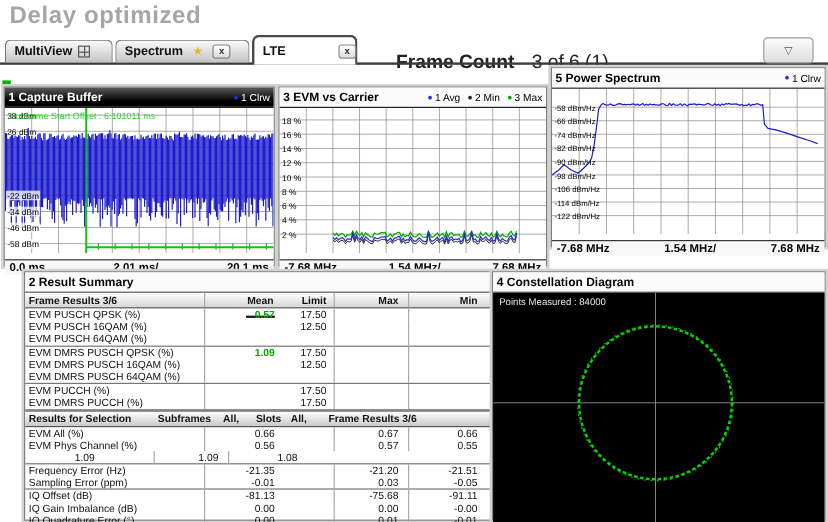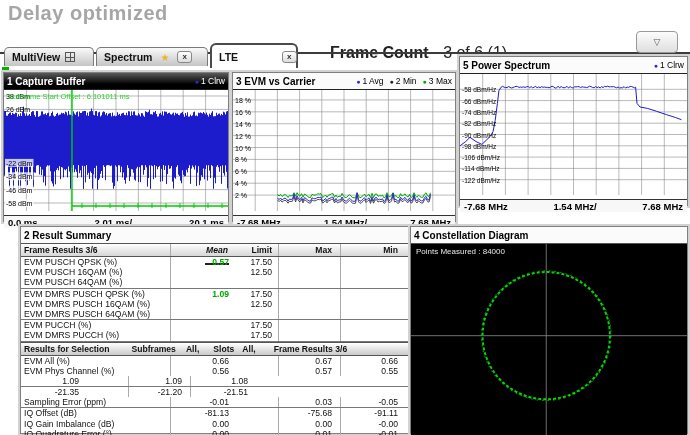--- a/index.html
+++ b/index.html
@@ -2,21 +2,21 @@
 <html><head>
 <meta charset="utf-8">
 <style>
   html,body{margin:0;padding:0;background:#fff;}
   .app{position:relative;width:690px;height:435px;background:#fff;
        font-family:"Liberation Sans","DejaVu Sans",sans-serif;overflow:hidden;}
   .page-title{position:absolute;left:8px;top:2px;font-size:20px;font-weight:bold;color:#a6a6a6;letter-spacing:.5px;}
   
   .tab-underline{position:absolute;left:0;top:52px;width:690px;height:2px;background:#3c3c3c;z-index:1;}
   .tab{position:absolute;display:flex;align-items:center;gap:5px;box-sizing:border-box;
-       font-size:10.5px;font-weight:bold;color:#111;padding:4px 7px;cursor:default;z-index:2;margin-top:14px;}
+       font-size:10.5px;font-weight:bold;color:#111;padding:4px 7px;cursor:default;z-index:2;}
   .tab.inactive{top:33px;height:19px;background:linear-gradient(#fafafa,#c4c4c4);
        border:1px solid #7a7a7a;border-bottom:none;border-radius:5px 5px 0 0;}
   .tab.active{top:29px;height:25px;background:#fff;border:2px solid #4a4a4a;border-bottom:none;
        border-radius:6px 6px 0 0;z-index:3;}
   .grid-icon{width:8px;height:8px;border:1px solid #555;display:inline-block;
        background:linear-gradient(#555,#555) 50% 0/1px 100% no-repeat,
                   linear-gradient(#555,#555) 0 50%/100% 1px no-repeat;}
   .star-icon{color:#e8b52a;font-size:10px;font-weight:normal;}
   .close-btn{border:1px solid #888;border-radius:3px;background:linear-gradient(#fff,#dcdcdc);
        font-size:8px;font-weight:bold;color:#333;padding:0 4px;line-height:10px;}
@@ -44,21 +44,21 @@
   .rs-body{display:flex;height:194px;}
   .rs-table{flex:1;font-size:8.6px;color:#111;overflow:hidden;}
   .rrow{display:flex;height:10.2px;line-height:10.2px;white-space:nowrap;}
   .rrow.group-end{border-bottom:1px solid #777;}
   .hdr{height:12px;line-height:12px;font-weight:bold;background:linear-gradient(#fff,#d6d6d6);border-bottom:1px solid #555;}
   .c-name{width:150px;padding-left:3px;border-right:1px solid #aaa;overflow:hidden;box-sizing:border-box;}
   .c-mean{width:58px;text-align:right;box-sizing:border-box;}
   .c-limit{width:50px;text-align:right;border-right:1px solid #aaa;padding-right:6px;box-sizing:border-box;}
   .c-max{width:62px;text-align:right;border-right:1px solid #aaa;padding-right:8px;box-sizing:border-box;}
   .c-min{width:60px;text-align:right;padding-right:3px;box-sizing:border-box;}
-  .hdr .c-mean u{ text-decoration:none;border-bottom:2px solid #222;padding:8px 1px;font-style:italic;}
+  .hdr .c-mean u{ text-decoration:none;border-bottom:2px solid #222;padding:8px 1px;}
   .pass{color:#00a800;font-weight:bold;}
   .sel-hdr{height:12px;line-height:12px;font-weight:bold;background:linear-gradient(#fff,#c9c9c9);
        border-top:1px solid #555;border-bottom:1px solid #555;display:flex;white-space:nowrap;padding-left:3px;}
   .sel-hdr span{margin-right:0;}
   .sh-i0{margin-left:22px;} .sh-i1{margin-left:10px;} .sh-i2{margin-left:14px;} .sh-i3{margin-left:8px;} .sh-i4{margin-left:18px;}
   .scrollbar{width:13px;border-left:1px solid #999;background:#dcdcdc;position:relative;box-sizing:border-box;}
   .sb-btn{position:absolute;left:0;width:12px;height:11px;background:linear-gradient(#fff,#cfcfcf);
        border:1px solid #888;box-sizing:border-box;font-size:6px;text-align:center;line-height:10px;color:#333;}
   .sb-up{top:0;} .sb-down{bottom:0;}
   .sb-thumb{position:absolute;left:0;width:12px;top:46%;height:42px;background:linear-gradient(#f4f4f4,#c8c8c8);
@@ -595,20 +595,21 @@
               <span class="c-max">0.57</span>
               <span class="c-min">0.55</span>
             </div>
             <div class="rrow group-end">
               <span class="c-mean">1.09</span>
               <span class="c-limit"></span>
               <span class="c-max">1.09</span>
               <span class="c-min">1.08</span>
             </div>
             <div class="rrow">
+              <span class="c-name">Frequency Error (Hz)</span>
               <span class="c-mean">-21.35</span>
               <span class="c-limit"></span>
               <span class="c-max">-21.20</span>
               <span class="c-min">-21.51</span>
             </div>
             <div class="rrow group-end">
               <span class="c-name">Sampling Error (ppm)</span>
               <span class="c-mean">-0.01</span>
               <span class="c-limit"></span>
               <span class="c-max">0.03</span>

